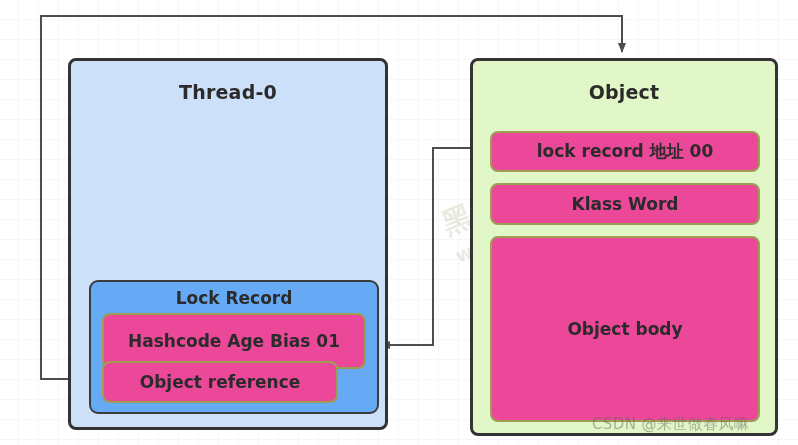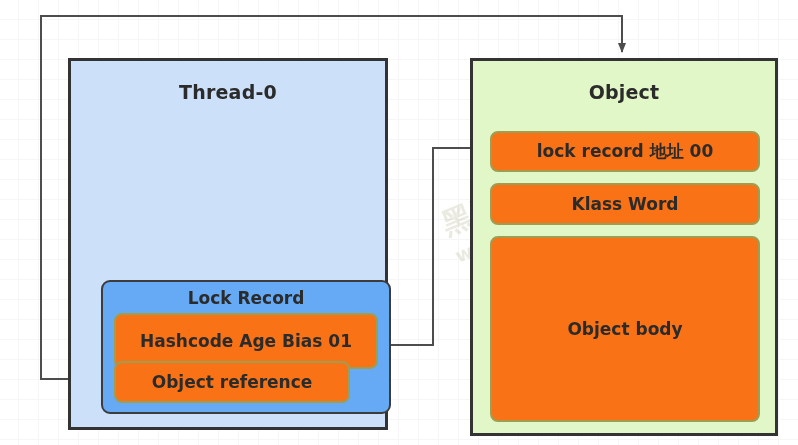--- a/index.html
+++ b/index.html
@@ -34,21 +34,21 @@
     position: absolute;
     left: 0;
     top: 0;
     width: 798px;
     height: 445px;
     pointer-events: none;
   }
   .box {
     position: absolute;
     box-sizing: border-box;
-    border-radius: 0;
+    border-radius: 8px;
   }
   .outer-box {
     border: 3px solid #333333;
   }
   .thread-box {
     left: 68px;
     top: 58px;
     width: 320px;
     height: 372px;
     background: #cce0fa;
@@ -87,21 +87,21 @@
     position: absolute;
     left: 0;
     right: 0;
     top: 6px;
     text-align: center;
     font-size: 17px;
     font-weight: bold;
     color: #2b2b2b;
   }
   .yellow {
-    background: #f97316;
+    background: #ec4899;
     border: 2px solid #9e9d52;
     border-radius: 8px;
     display: flex;
     align-items: center;
     justify-content: center;
     font-size: 17px;
     font-weight: bold;
     color: #2b2b2b;
     text-align: center;
   }
@@ -156,28 +156,29 @@
     </defs>
 
     <path d="M 96,379 L 41,379 L 41,16 L 622,16 L 622,52" fill="none" stroke="#4d4d4d" stroke-width="2" marker-end="url(#arrow-head)"></path>
 
     <path d="M 487,148 L 433,148 L 433,345 L 381,345" fill="none" stroke="#4d4d4d" stroke-width="2" marker-end="url(#arrow-head)"></path>
   </svg>
 
   <div class="box outer-box thread-box">
     <div class="box-title thread-title">Thread-0</div>
 
-    <div class="box lockrecord-box" style="left:30px; top:219px;">
+    <div class="box lockrecord-box" style="left:18px; top:219px;">
       <div class="lockrecord-title">Lock Record</div>
       <div class="box yellow lr-row1">Hashcode Age Bias 01</div>
       <div class="box yellow lr-row2">Object reference</div>
     </div>
   </div>
 
   <div class="box outer-box object-box">
     <div class="box-title object-title">Object</div>
     <div class="box yellow obj-row-lockrecord">lock record 地址 00</div>
     <div class="box yellow obj-row-body">Object body</div>
     <div class="box yellow obj-row-klass">Klass Word</div>
   </div>
 
+  <div class="watermark-bottom">CSDN @来世做春风嘛</div>
 
 </div>
 
 </body></html>

